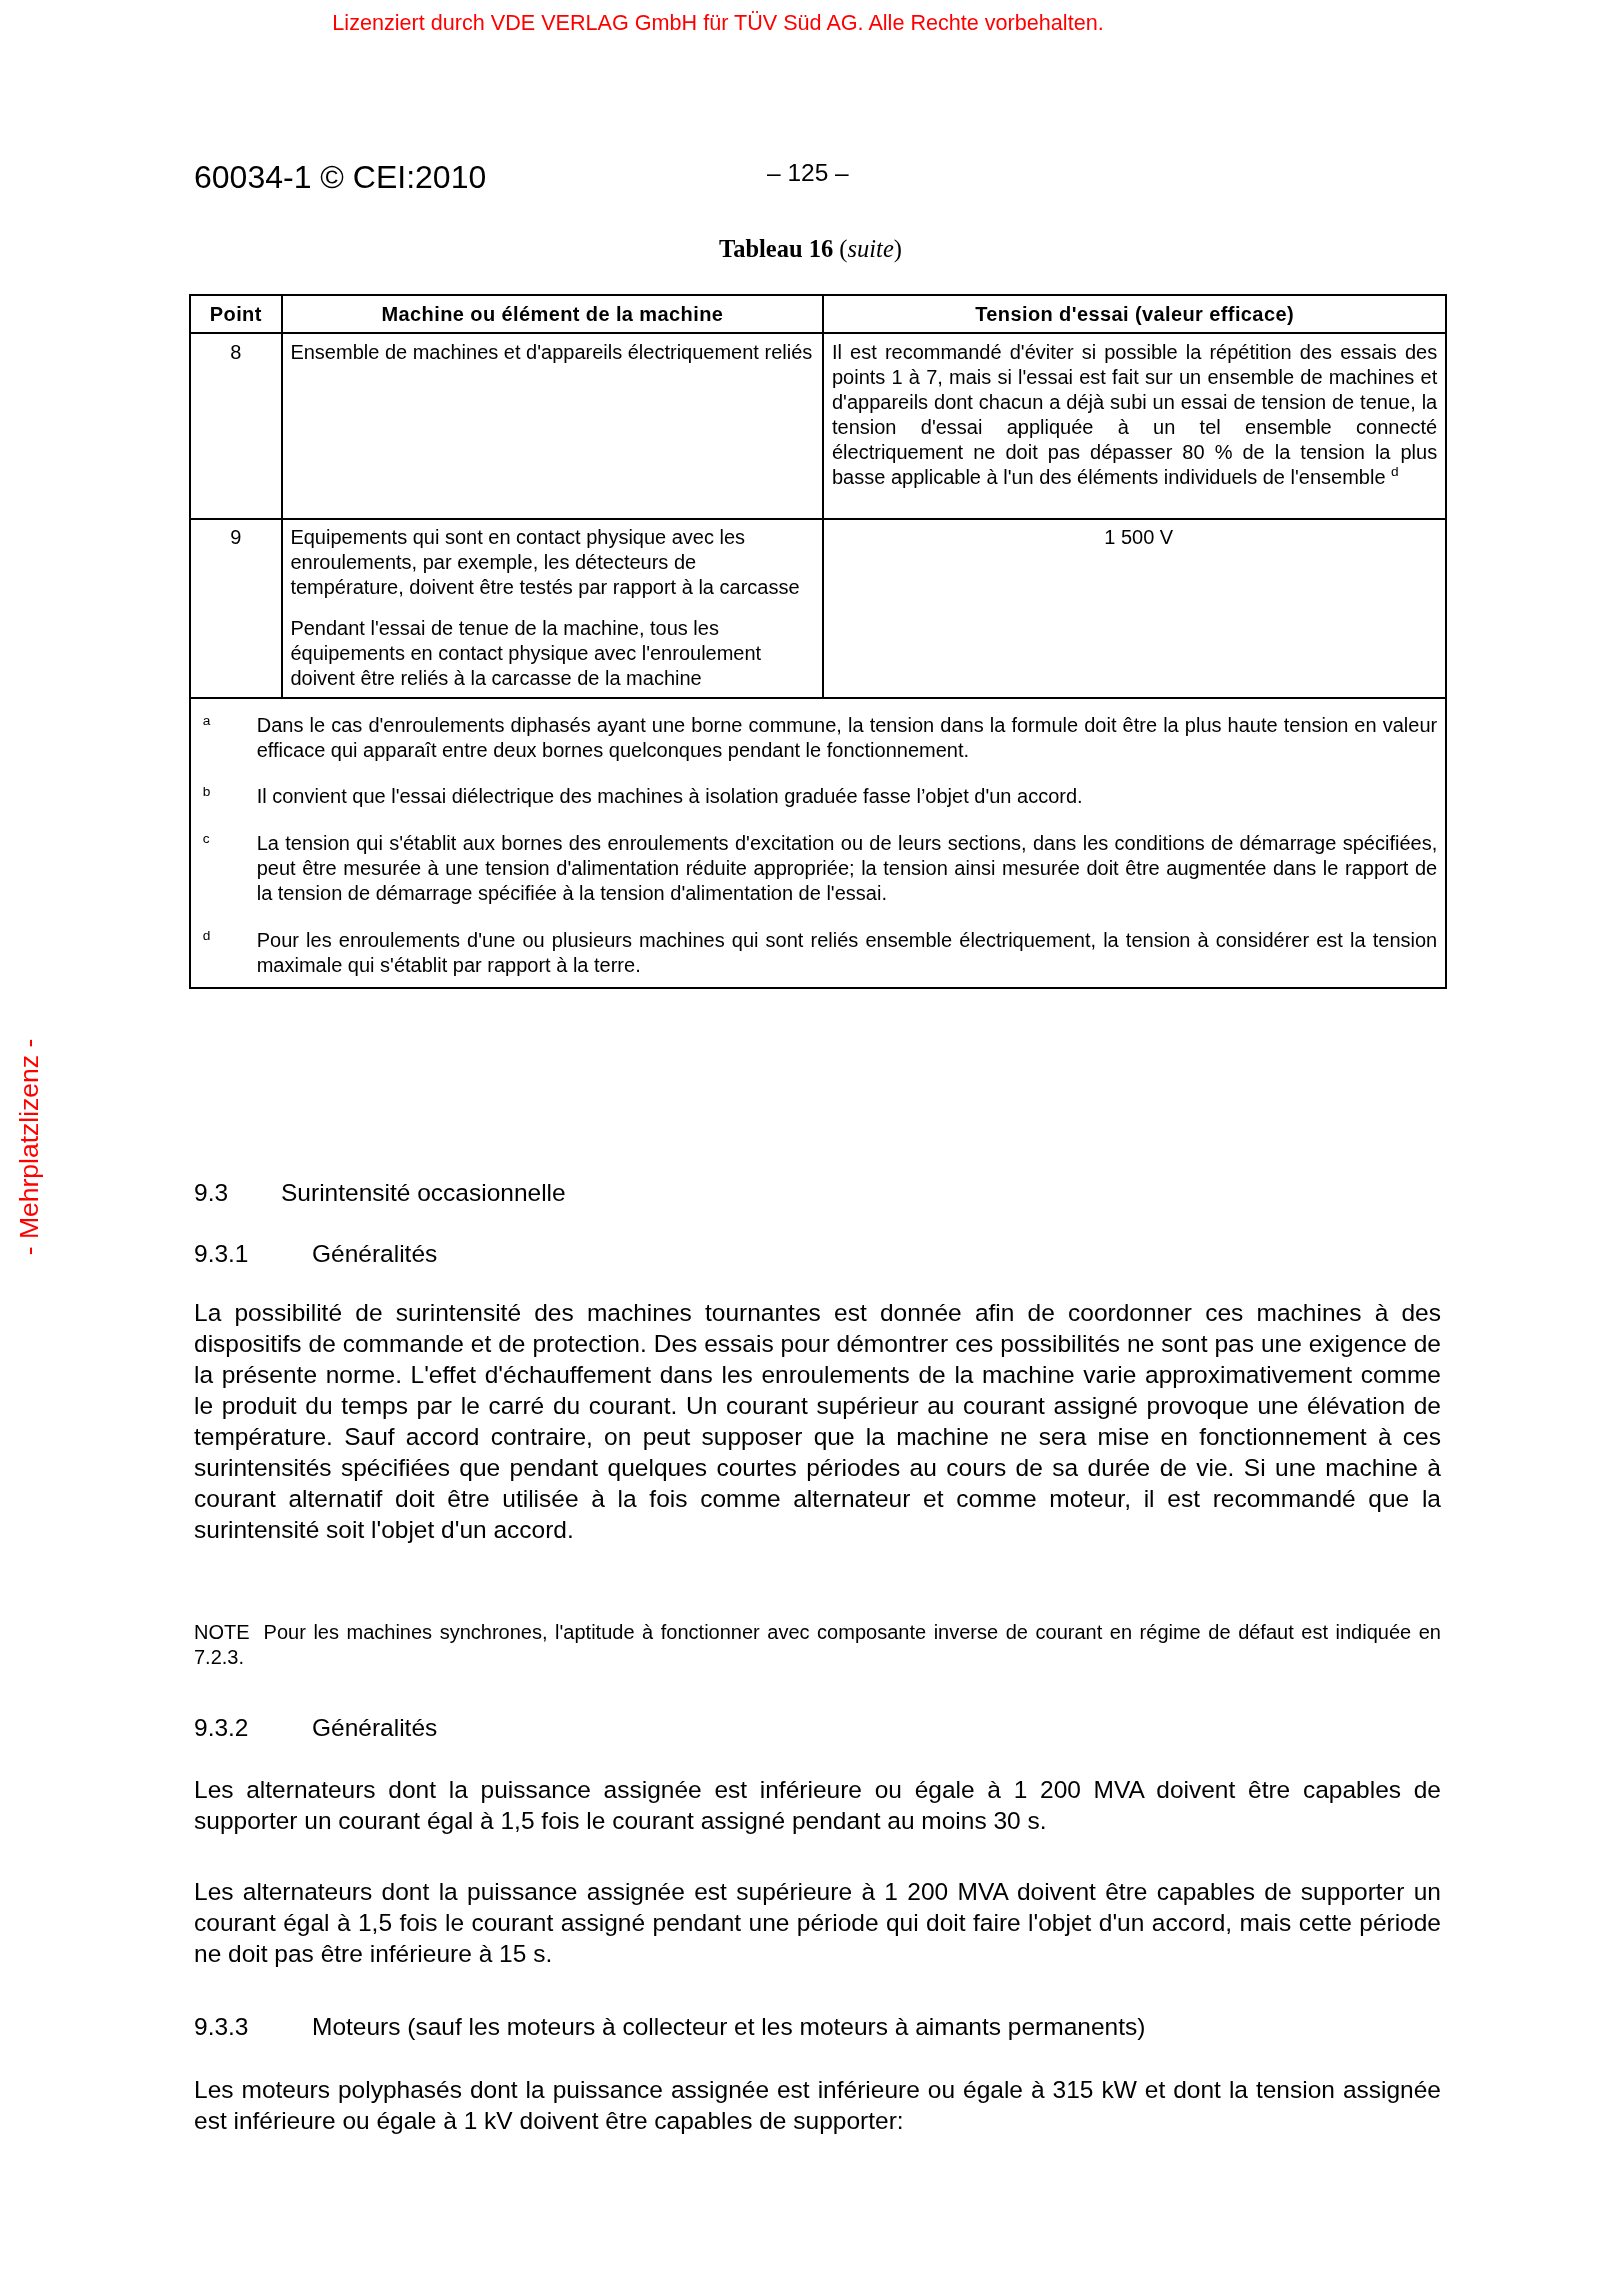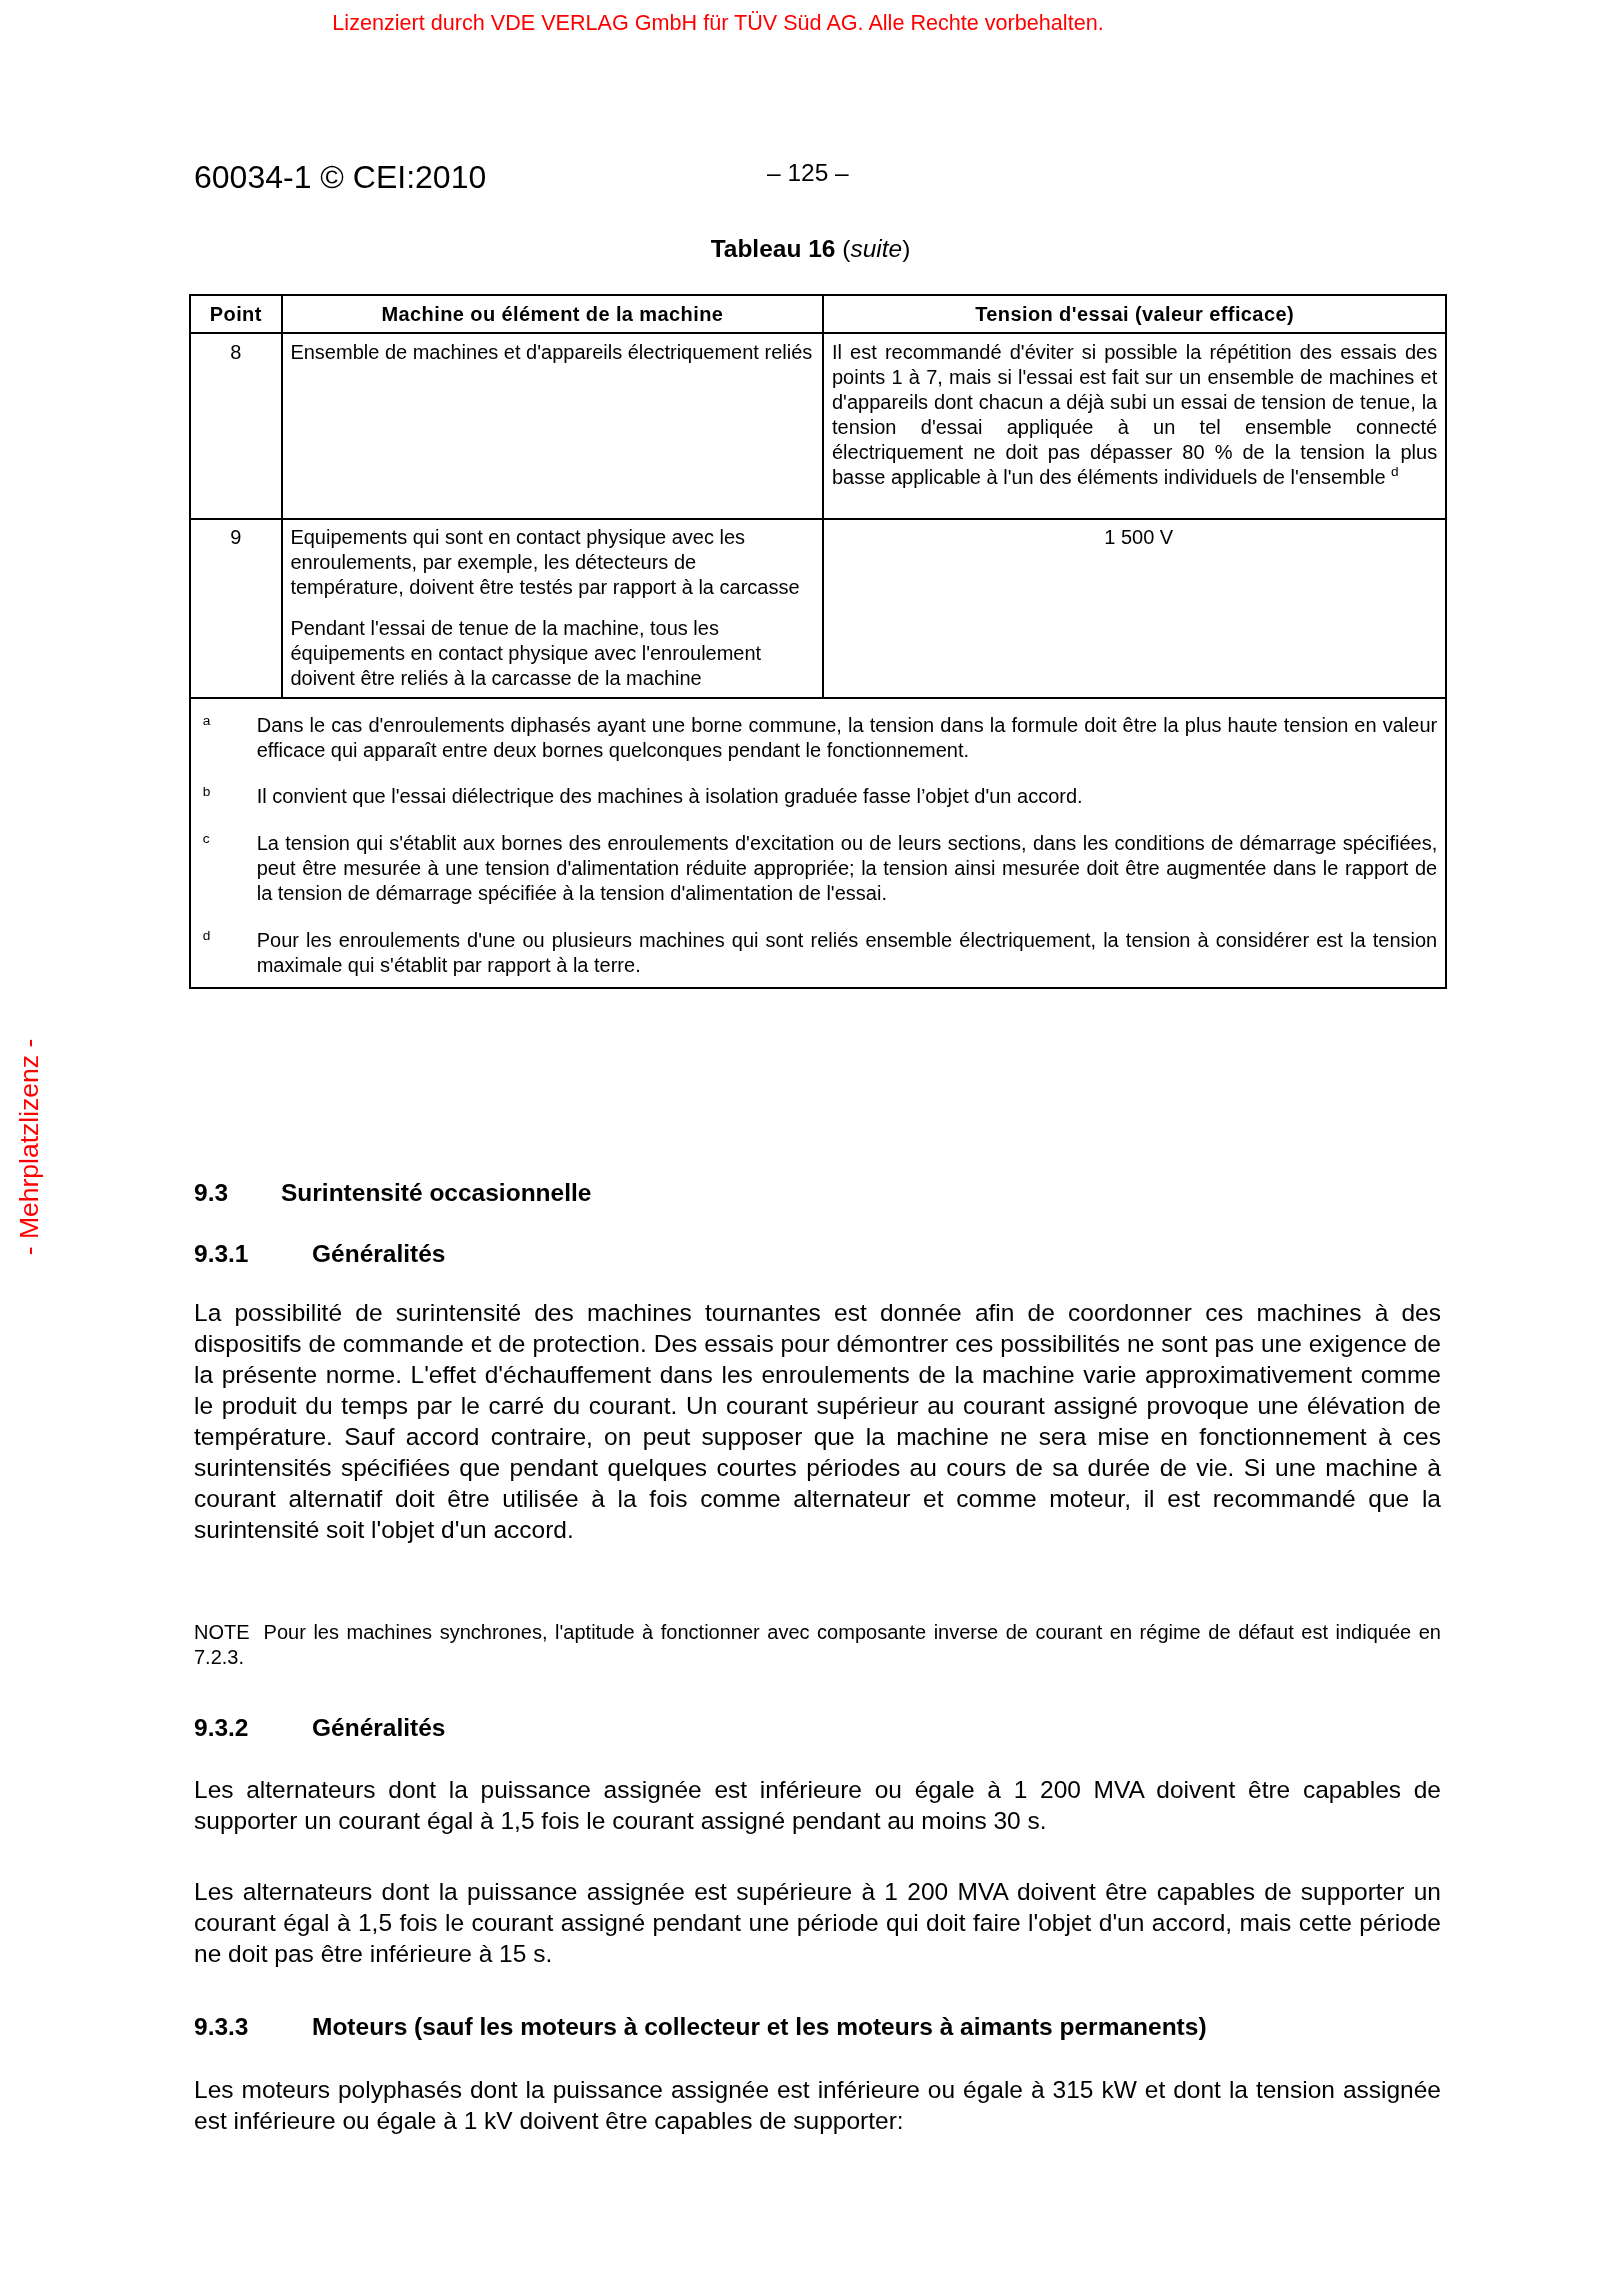--- a/index.html
+++ b/index.html
@@ -6,21 +6,21 @@
   body { width: 1621px; height: 2293px; position: relative; overflow: hidden;
          font-family: "Liberation Sans", sans-serif; color: #000; }
   .license-top { position: absolute; top: 9.8px; left: 0; width: 1436px; text-align: center;
                  font-size: 21.6px; color: #ff0000; }
   .license-side { position: absolute; left: 9.8px; top: 1024px; width: 39px; height: 245px; }
   .license-side span { position: absolute; left: 50%; top: 50%; white-space: nowrap;
                        transform: translate(-50%, -50%) rotate(-90deg);
                        font-size: 26.5px; color: #ff0000; }
   .header-left { position: absolute; top: 159px; left: 194px; font-size: 32px; }
   .header-center { position: absolute; top: 159px; left: 767px; font-size: 24.5px; }
-  .table-title { position: absolute; top: 235px; left: 0; width: 1621px; text-align: center; font-size: 24.5px; }
+  .table-title { position: absolute; top: 235px; left: 0; width: 1621px; text-align: center; font-size: 24.5px; font-family: Liberation Serif, serif; }
   .table-title b { font-weight: bold; }
   .table-title i { font-style: italic; }
 
   table.t16 { position: absolute; left: 189px; top: 294px; width: 1258px; border-collapse: collapse;
               font-size: 20px; line-height: 25px; border-radius: 8px; }
   table.t16 td, table.t16 th { border: 2px solid #000; vertical-align: top; }
   table.t16 th { font-weight: bold; text-align: center; padding: 5.9px 7.8px 4.9px 7.8px; letter-spacing: 0.4px; }
   .c-point { width: 74px; text-align: center; }
   .c-mach { width: 524px; padding: 5.9px 7.8px 5.9px 7.8px; }
   .c-tens { padding: 5.9px 7.8px 5.9px 7.8px; }
@@ -29,21 +29,21 @@
   .center { text-align: center; padding-left: 16px; }
   .para2 { margin-top: 15.7px; }
   sup.fn { font-size: 13.7px; vertical-align: 7.8px; line-height: 0; }
 
   td.notes { padding: 13.7px 7.8px 9.8px 7.8px; }
   .note-row { display: flex; margin-bottom: 21.6px; }
   .note-row:last-child { margin-bottom: 0; }
   .note-key { width: 54px; flex: none; font-size: 13.7px; line-height: 15.7px; padding-left: 3.9px; }
   .note-text { flex: 1; text-align: justify; }
 
-  .sec { position: absolute; left: 194px; font-weight: bold; font-size: 24.5px; }
+  .sec { position: absolute; left: 194px; font-weight: normal; font-size: 24.5px; }
   .sec .num { display: inline-block; }
   .body { position: absolute; left: 194px; width: 1247px; font-size: 24.5px; line-height: 31px;
           text-align: justify; text-align-last: left; }
   .note { position: absolute; left: 194px; width: 1247px; font-size: 20px; line-height: 25px;
           text-align: justify; text-align-last: left; }
   .note .lbl { margin-right: 14px; }
 </style>
 </head>
 <body>
 

